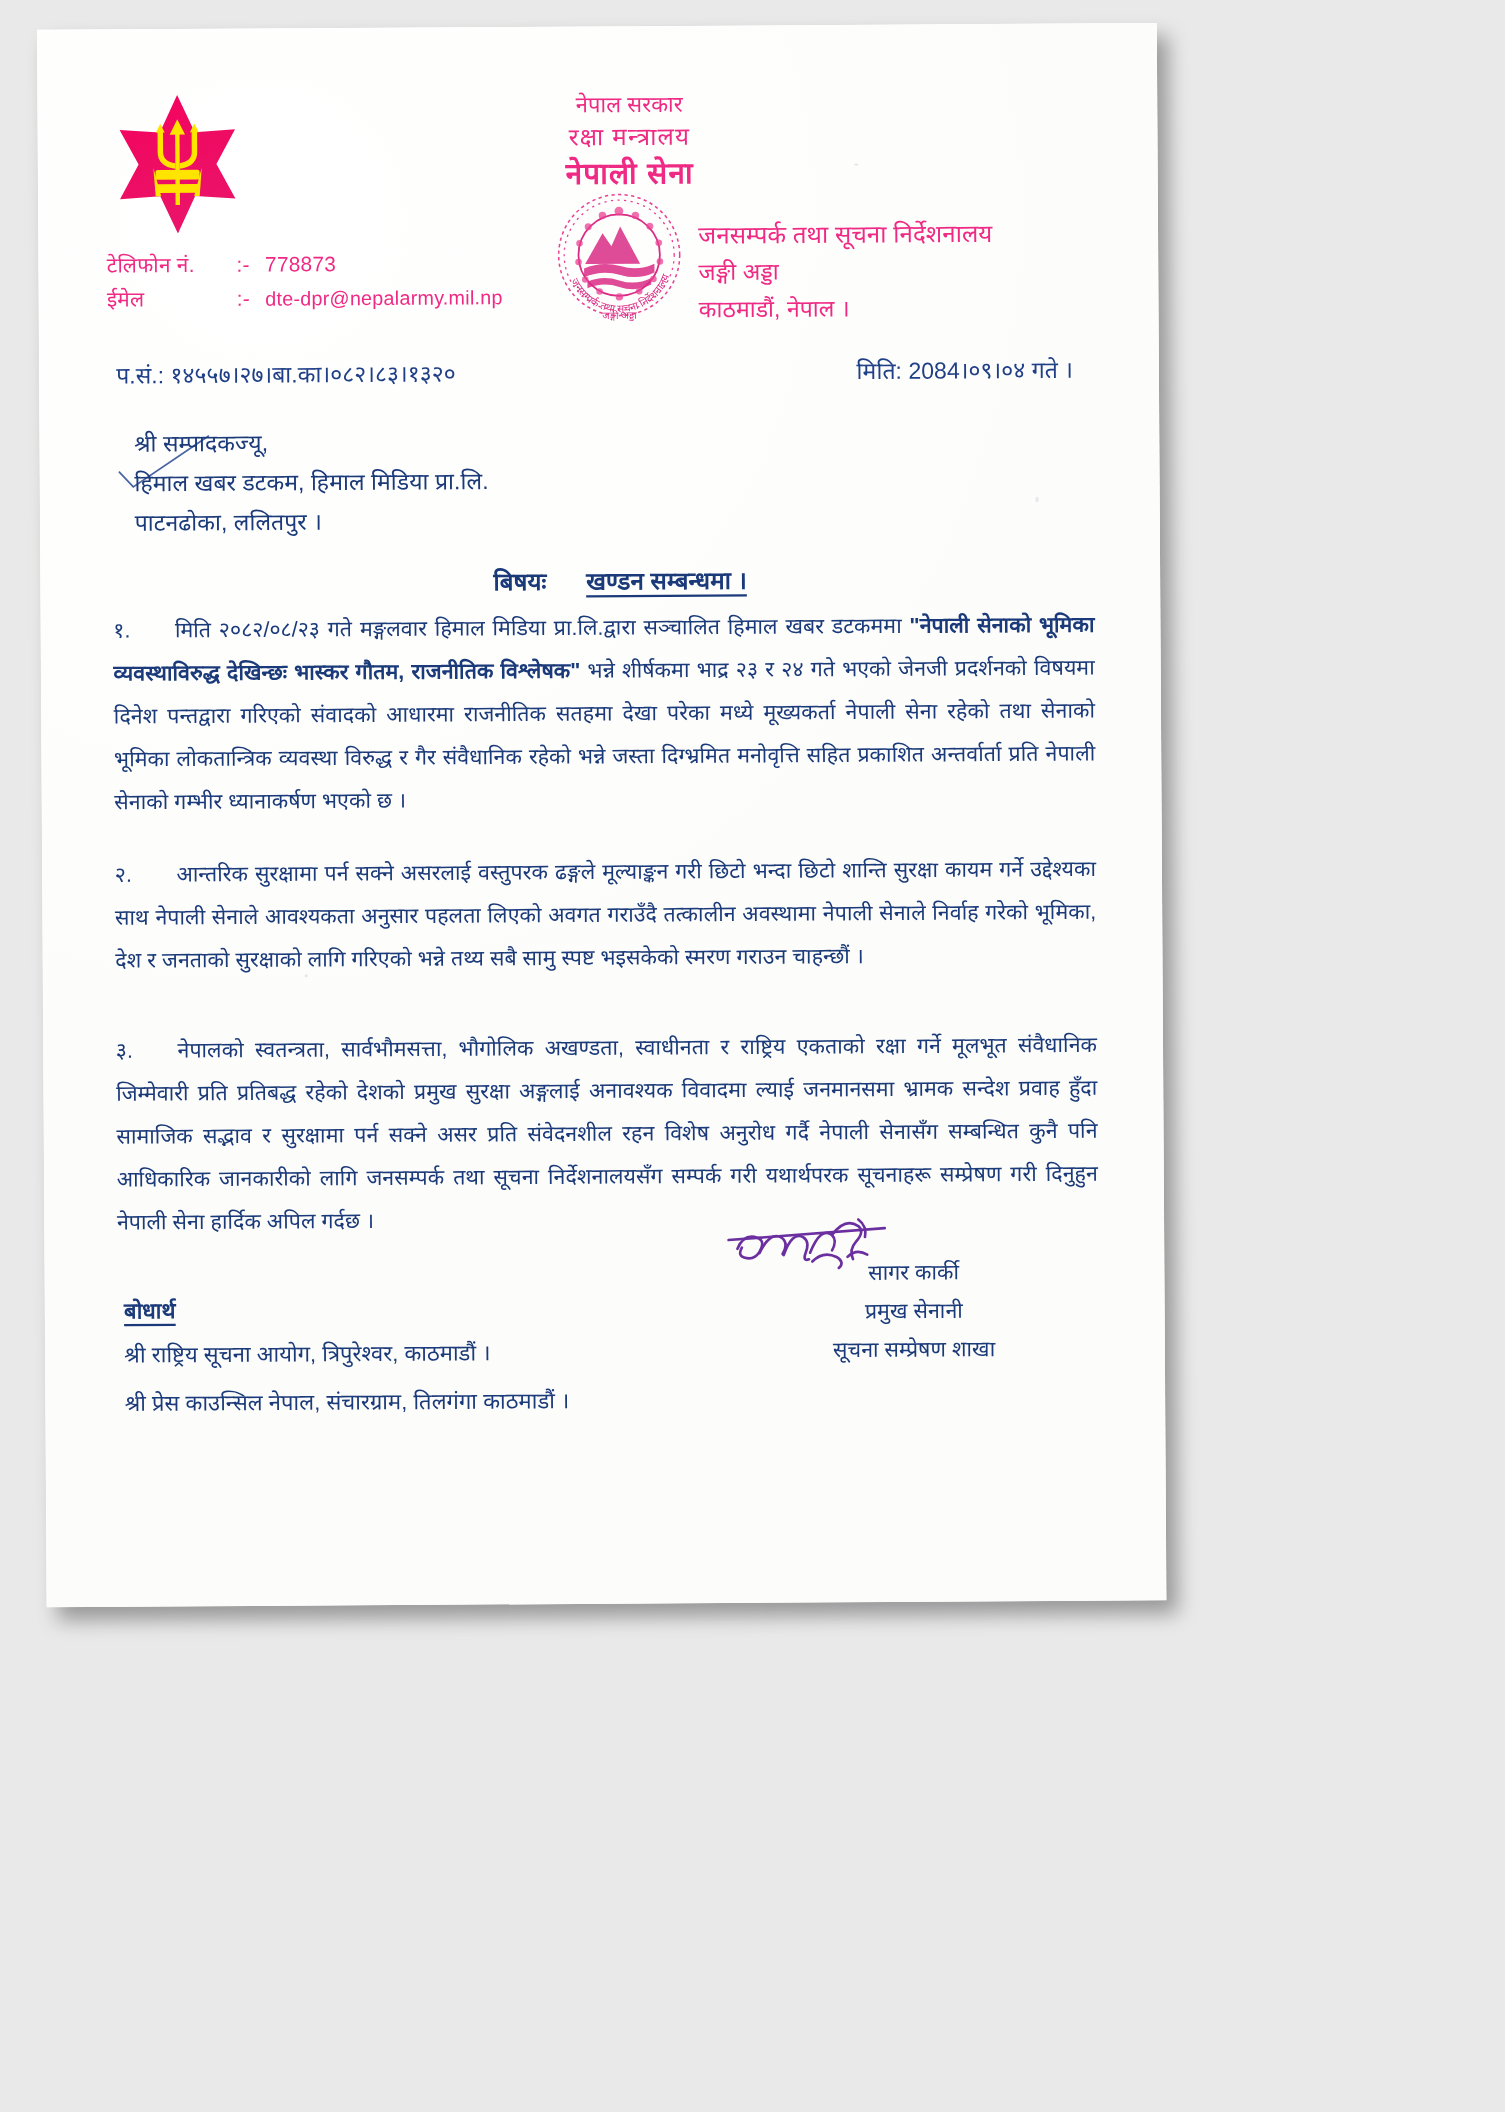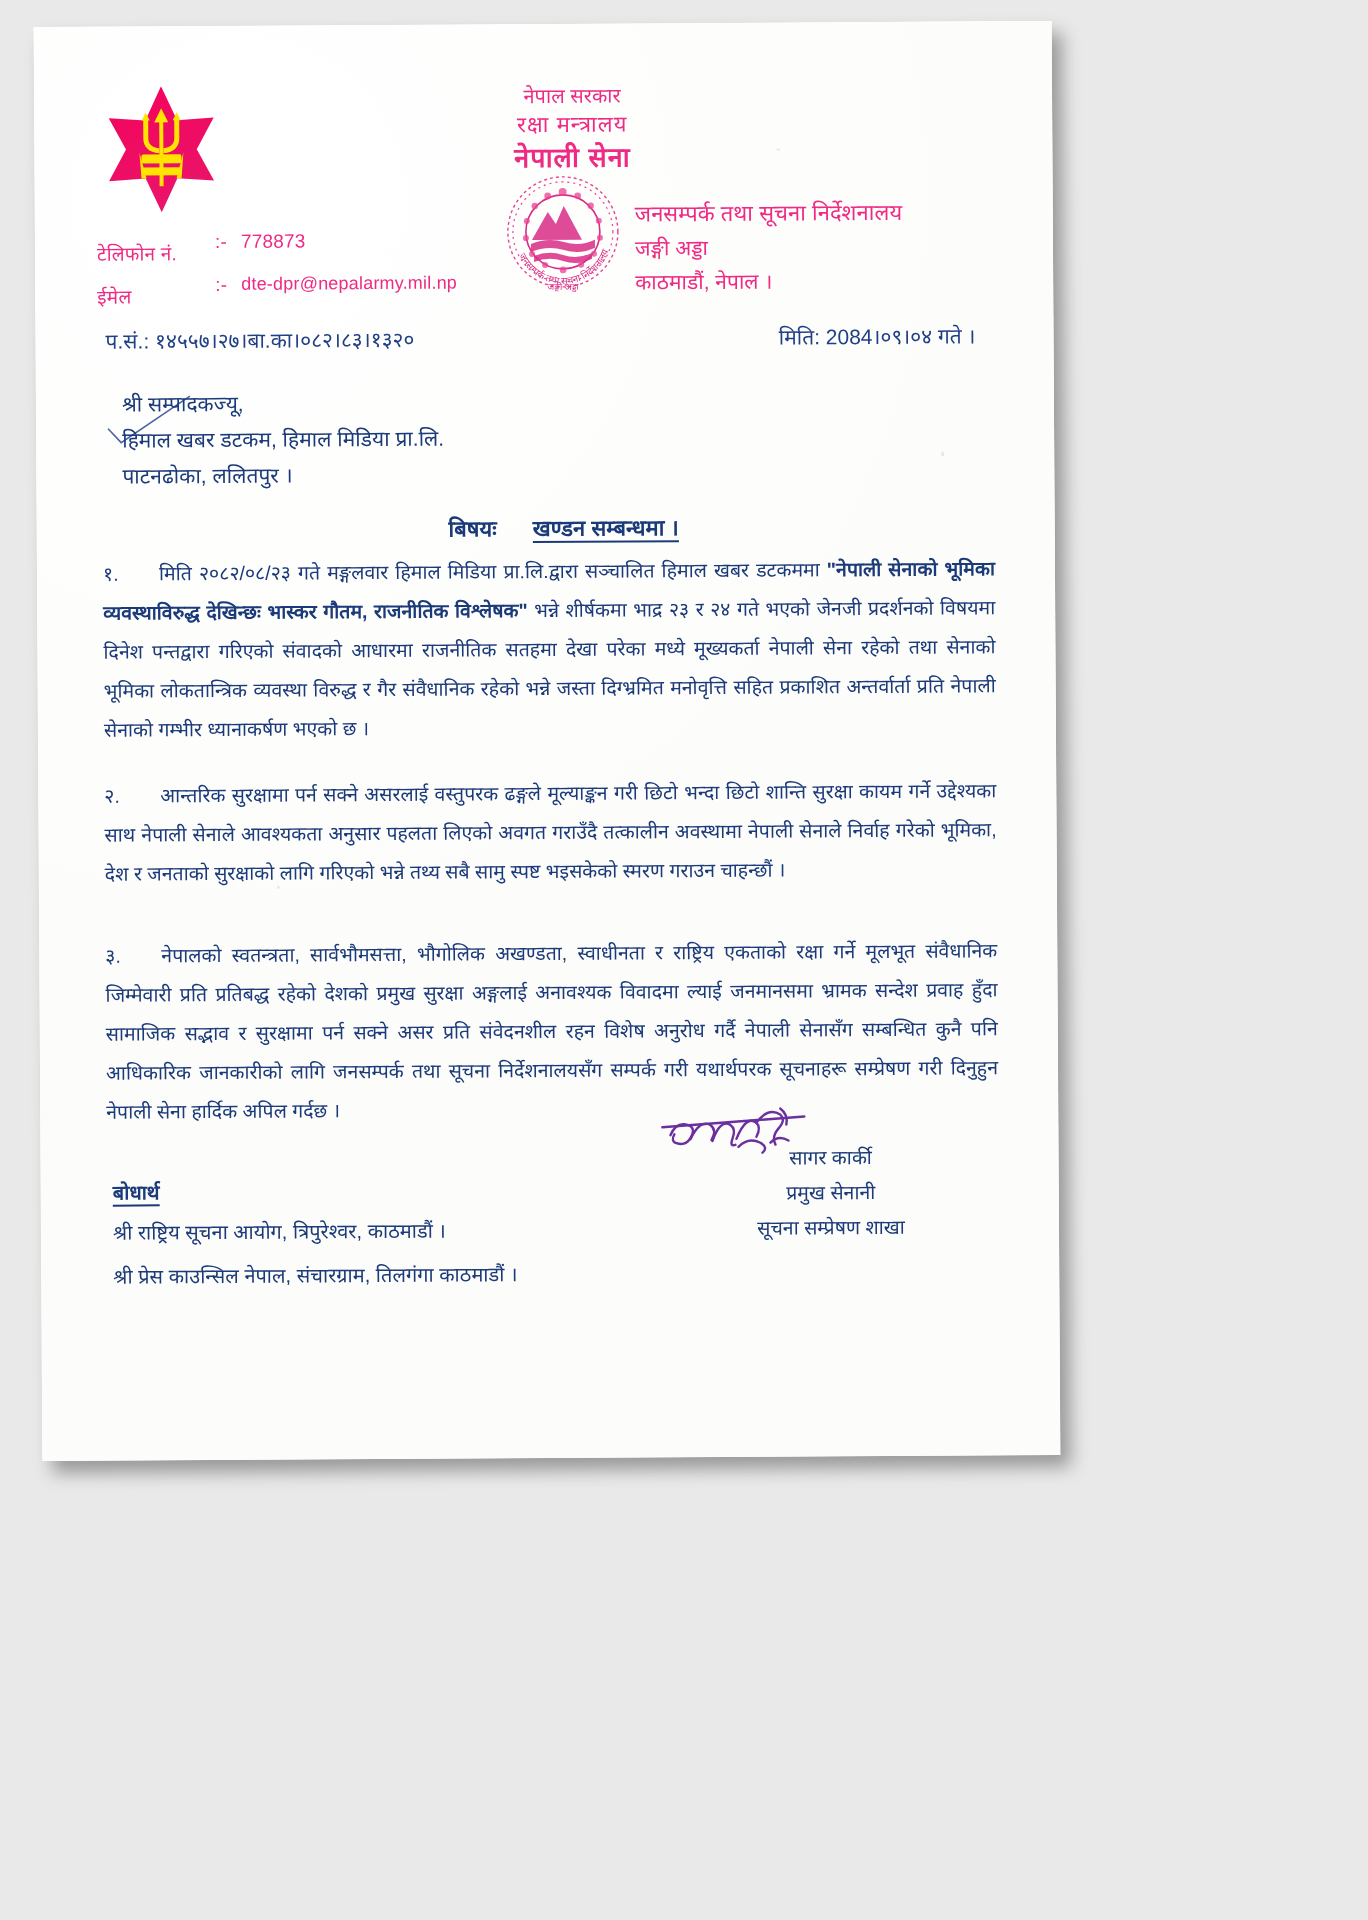--- a/index.html
+++ b/index.html
@@ -63,21 +63,21 @@
   .contact-block {
     position: absolute;
     left: 62px;
     top: 200px;
     color: #ef2a84;
     font-size: 19px;
     line-height: 31px;
     letter-spacing: 0.2px;
   }
   .contact-row { display: flex; white-space: nowrap; }
-  .contact-label { width: 118px; flex: none; margin-top: 12px; }
+  .contact-label { width: 118px; flex: none; }
   .contact-sep { width: 26px; flex: none; }
   .contact-value { }
   .contact-value.email { font-family: "Liberation Sans", sans-serif; font-size: 18px; }
 
   .gov-titles {
     position: absolute;
     left: 408px;
     top: 58px;
     width: 260px;
     text-align: center;

